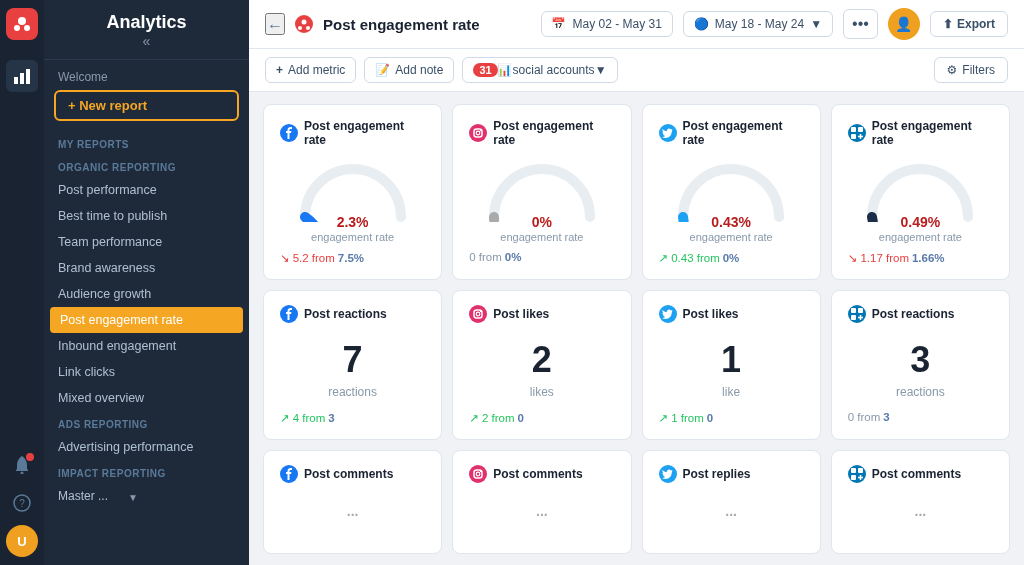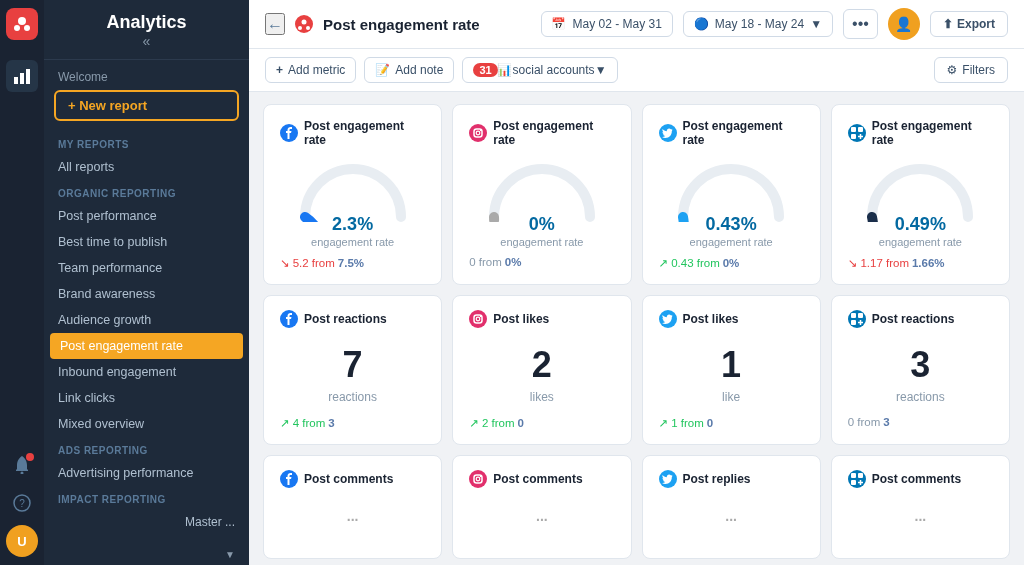--- a/index.html
+++ b/index.html
@@ -304,23 +304,23 @@
     .li { background: #0077b5; }
 
     
     .gauge-container {
       display: flex;
       flex-direction: column;
       align-items: center;
       margin: 4px 0 8px;
     }
     .gauge-value {
-      font-size: 18px;
+      font-size: 14px;
       font-weight: 700;
-      color: #0369a1;
+      color: #b91c1c;
       margin-top: -8px;
     }
     .gauge-label {
       font-size: 11px;
       color: #8899aa;
       margin-top: 1px;
     }
     .metric-change {
       font-size: 11.5px;
       display: flex;
@@ -389,38 +389,37 @@
 
   <div class="sidebar">
     <div class="sidebar-top">
       <span class="sidebar-title">Analytics</span>
       <span class="sidebar-collapse">«</span>
     </div>
     <div class="sidebar-welcome">Welcome</div>
     <button class="sidebar-new-report">+ New report</button>
 
     <div class="sidebar-section-label">MY REPORTS</div>
-    <div class="sidebar-item">All reports</div>
 
     <div class="sidebar-section-label">ORGANIC REPORTING</div>
     <div class="sidebar-item">Post performance</div>
     <div class="sidebar-item">Best time to publish</div>
     <div class="sidebar-item">Team performance</div>
     <div class="sidebar-item">Brand awareness</div>
     <div class="sidebar-item">Audience growth</div>
     <div class="sidebar-item active">Post engagement rate</div>
     <div class="sidebar-item">Inbound engagement</div>
     <div class="sidebar-item">Link clicks</div>
     <div class="sidebar-item">Mixed overview</div>
 
     <div class="sidebar-section-label">ADS REPORTING</div>
     <div class="sidebar-item">Advertising performance</div>
 
     <div class="sidebar-section-label">IMPACT REPORTING</div>
-    <div style="padding: 6px 14px; display:flex; align-items:flex-end; gap:20px;flex-direction:column;">
+    <div style="padding: 6px 14px; display:flex; align-items:flex-end; gap:20px;">
       <span style="font-size:12px;color:#b0c0d0;">Master ...</span>
       <span style="font-size:10px;color:#8899aa;">▼</span>
     </div>
   </div>
 
   <div class="main-content">
 
     <div class="header">
       <button class="header-back">←</button>
       <div class="platform-icon" style="background:#e84040;">

